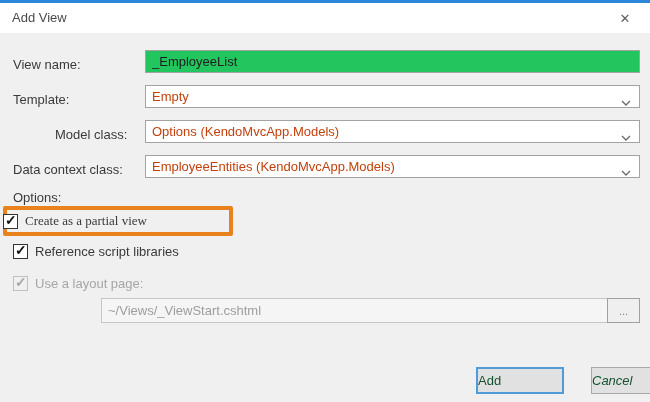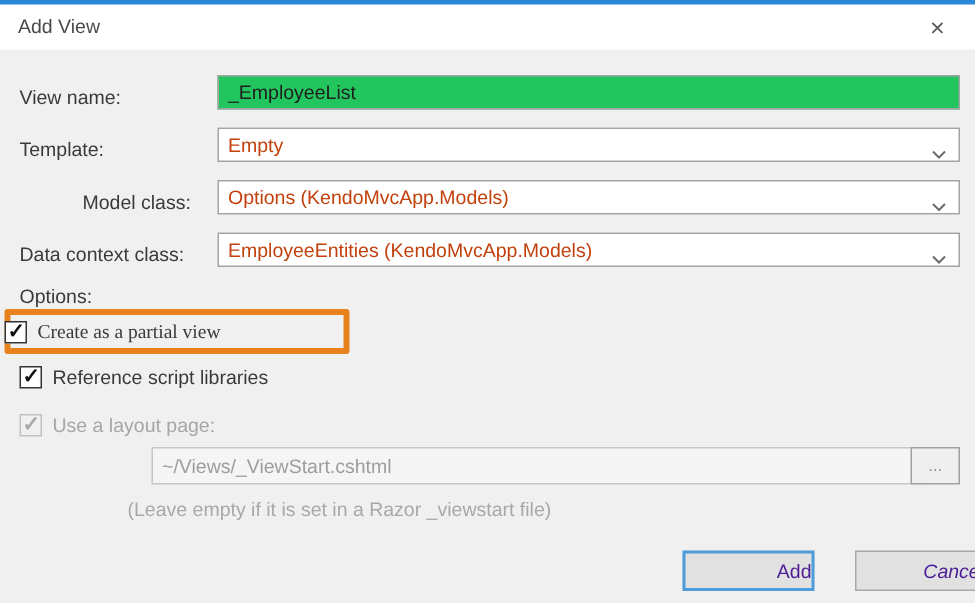--- a/index.html
+++ b/index.html
@@ -89,23 +89,24 @@
     font-size: 11px; color: #8a8a8a;
     display: flex; align-items: center; justify-content: center;
   }
   .hint-text {
     position: absolute; left: 85px; top: 332px;
     color: #a8a8a8;
   }
   .btn {
     position: absolute; top: 367px; height: 27px;
     background: #e1e1e1;
-    display: flex; align-items: center; justify-content: flex-end;
-    font-size: 13px; color: #4c1d95;
+    display: flex; align-items: center; justify-content: flex-start;
+    font-size: 13px; color: #14532d;
     cursor: default;
+    margin-left: 21px;
   }
   .btn-add { left: 455px; width: 88px; border: 2px solid #4f9cda; }
   .btn-cancel { left: 570px; width: 87px; border: 1px solid #a9a9a9; font-style: italic; }
 </style>
 </head>
 <body>
 
 <div class="dialog">
 
   <div class="titlebar">
@@ -164,21 +165,20 @@
     <span class="cbx checked"></span>
     <span class="cb-label">Reference script libraries</span>
   </div>
 
   <input class="layout-input" type="text" disabled="" value="~/Views/_ViewStart.cshtml" style="">
 
   <div class="browse-btn">
     <span>...</span>
   </div>
 
-  <span class="hint-text">(Leave empty if it is set in a Razor _viewstart file)</span>
 
   <div class="btn btn-add">
     <span>Add</span>
   </div>
   <div class="btn btn-cancel">
     <span>Cancel</span>
   </div>
 
 </div>
 

